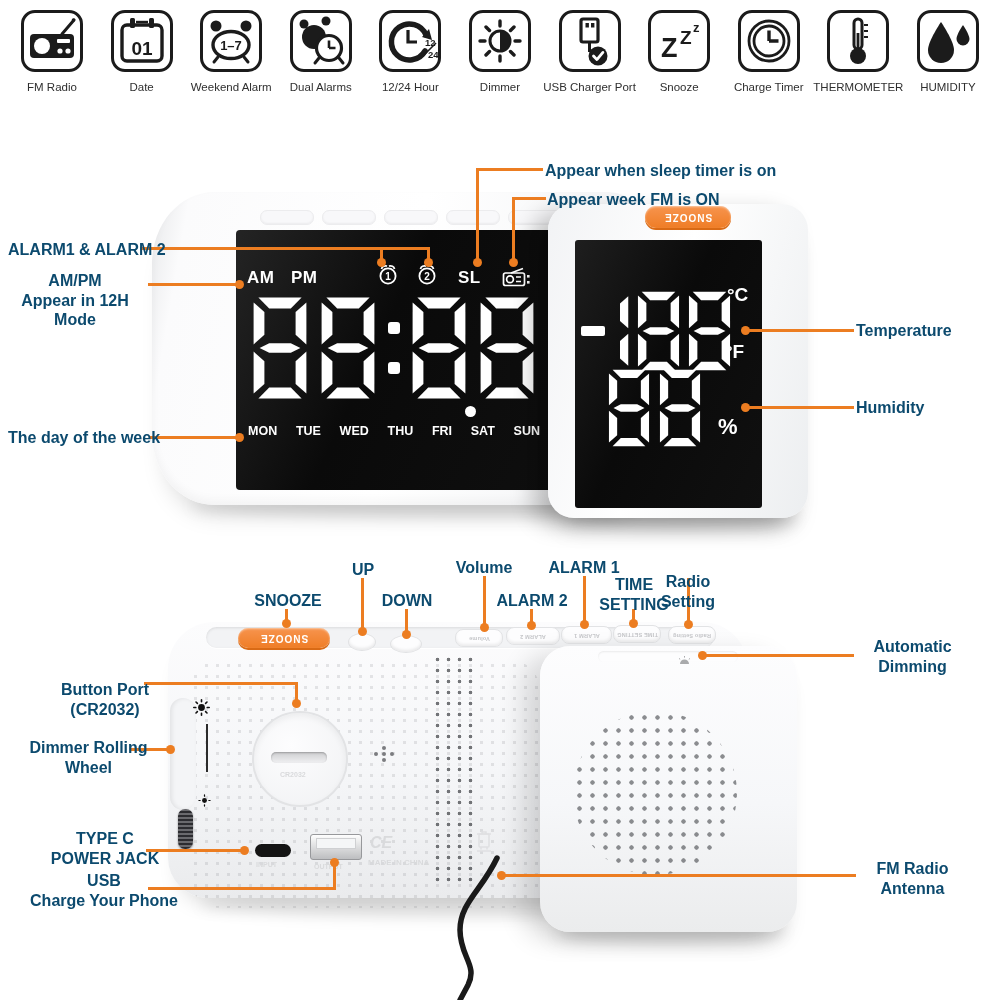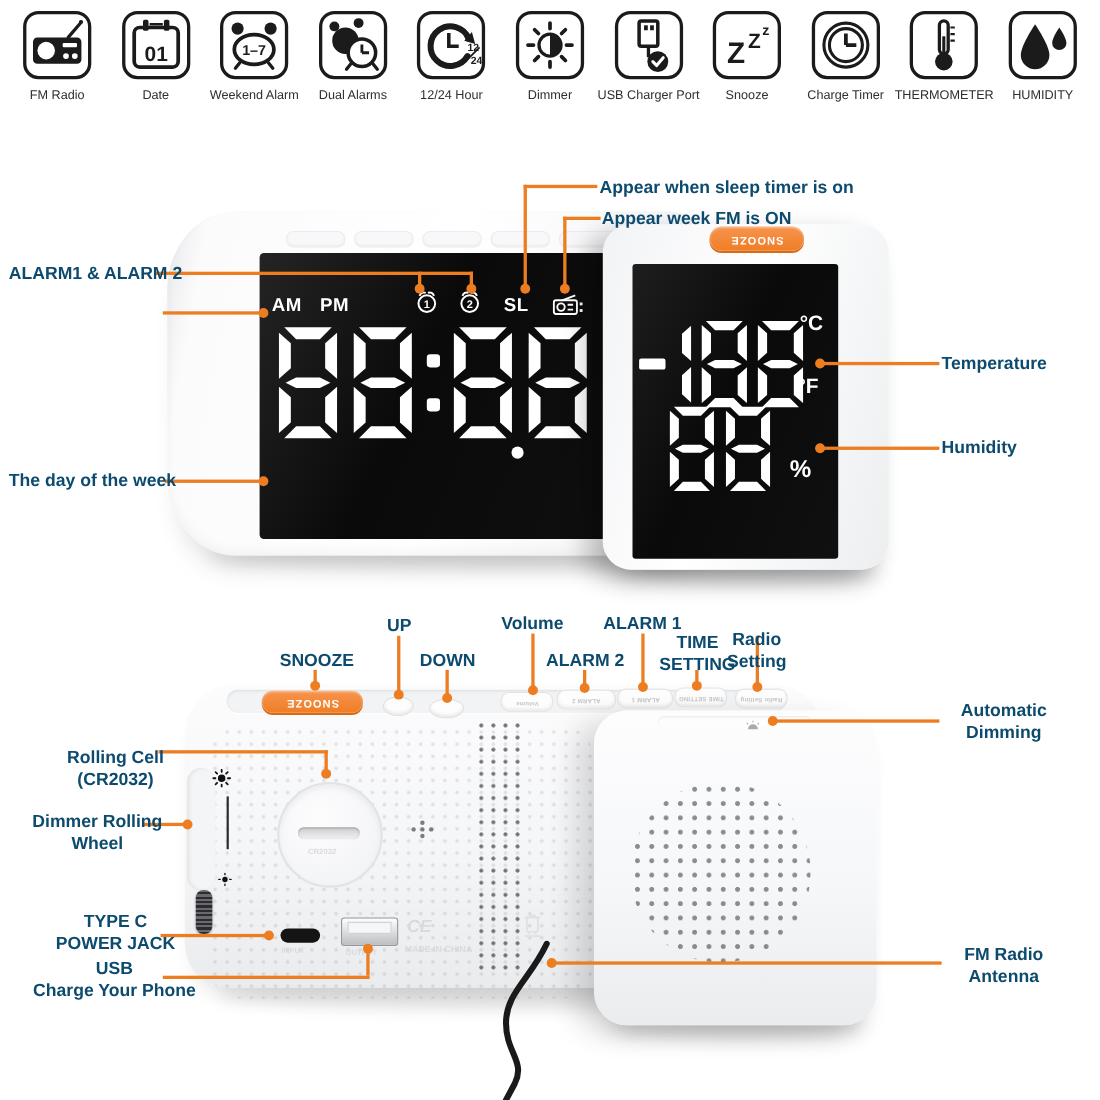--- a/index.html
+++ b/index.html
@@ -315,20 +315,29 @@
           <polygon points="14,6 86,6 68,24 32,24"></polygon>
           <polygon points="94,14 94,84 76,68 76,30"></polygon>
           <polygon points="94,96 94,166 76,150 76,112"></polygon>
           <polygon points="14,174 86,174 68,156 32,156"></polygon>
           <polygon points="6,96 6,166 24,150 24,112"></polygon>
           <polygon points="6,14 6,84 24,68 24,30"></polygon>
           <polygon points="16,90 32,82 68,82 84,90 68,98 32,98"></polygon>
         </svg>
       </div>
     <div class="period-dot"></div>
+    <div class="days">
+      <span>MON</span>
+      <span>TUE</span>
+      <span>WED</span>
+      <span>THU</span>
+      <span>FRI</span>
+      <span>SAT</span>
+      <span>SUN</span>
+    </div>
   </div>
 
   <div class="front-right">
     <div class="temp-display">
       <div class="digit-row" style="left:6px;top:49px;gap:4px;">
           <div class="seg-minus" style="height:84px">
             <i></i>
           </div>
           <svg width="22" height="84" viewBox="52 0 48 180" fill="#ffffff">
             <polygon points="94,14 94,84 76,68 76,30"></polygon>
@@ -378,20 +387,22 @@
       <div class="unit" style="left:143px;top:174px;font-size:22px;">%</div>
     </div>
   </div>
   <div class="snooze-btn" style="left:645px;top:206px;width:86px;height:22px;z-index:22;">
     <span style="font-size:10px;">SNOOZE</span>
   </div>
 
   <div class="ann" style="left:545px;top:161px;">Appear when sleep timer is on</div>
   <div class="ann" style="left:547px;top:190px;">Appear week FM is ON</div>
   <div class="ann" style="left:8px;top:240px;">ALARM1 &amp; ALARM 2</div>
+  <div class="ann pre" style="left:0px;top:271px;width:150px;">AM/PM
+Appear in 12H Mode</div>
   <div class="ann" style="left:8px;top:428px;">The day of the week</div>
   <div class="ann" style="left:856px;top:321px;">Temperature</div>
   <div class="ann" style="left:856px;top:398px;">Humidity</div>
 
   <div class="cl cl-h" style="left:476px;top:168px;width:67px;"></div>
   <div class="cl cl-v" style="left:476px;top:168px;height:96px;"></div>
   <div class="dot" style="left:473px;top:258px;"></div>
   <div class="cl cl-h" style="left:512px;top:197px;width:34px;"></div>
   <div class="cl cl-v" style="left:512px;top:197px;height:67px;"></div>
   <div class="dot" style="left:509px;top:258px;"></div>
@@ -503,21 +514,21 @@
   <div class="ann" style="left:365px;top:591px;width:84px;text-align:center;">DOWN</div>
   <div class="ann" style="left:442px;top:558px;width:84px;text-align:center;">Volume</div>
   <div class="ann" style="left:482px;top:591px;width:100px;text-align:center;">ALARM 2</div>
   <div class="ann" style="left:534px;top:558px;width:100px;text-align:center;">ALARM 1</div>
   <div class="ann pre" style="left:586px;top:575px;width:96px;">TIME
 SETTING</div>
   <div class="ann pre" style="left:640px;top:572px;width:96px;">Radio
 Setting</div>
   <div class="ann pre" style="left:855px;top:637px;width:115px;">Automatic
 Dimming</div>
-  <div class="ann pre" style="left:38px;top:680px;width:134px;">Rolling Cell
+  <div class="ann pre" style="left:38px;top:680px;width:134px;">Button Port
 (CR2032)</div>
   <div class="ann pre" style="left:38px;top:829px;width:134px;">TYPE C
 POWER JACK</div>
   <div class="ann pre" style="left:16px;top:738px;width:145px;">Dimmer Rolling
 Wheel</div>
   <div class="ann pre" style="left:14px;top:871px;width:180px;">USB
 Charge Your Phone</div>
   <div class="ann pre" style="left:855px;top:859px;width:115px;">FM Radio
 Antenna</div>
 

